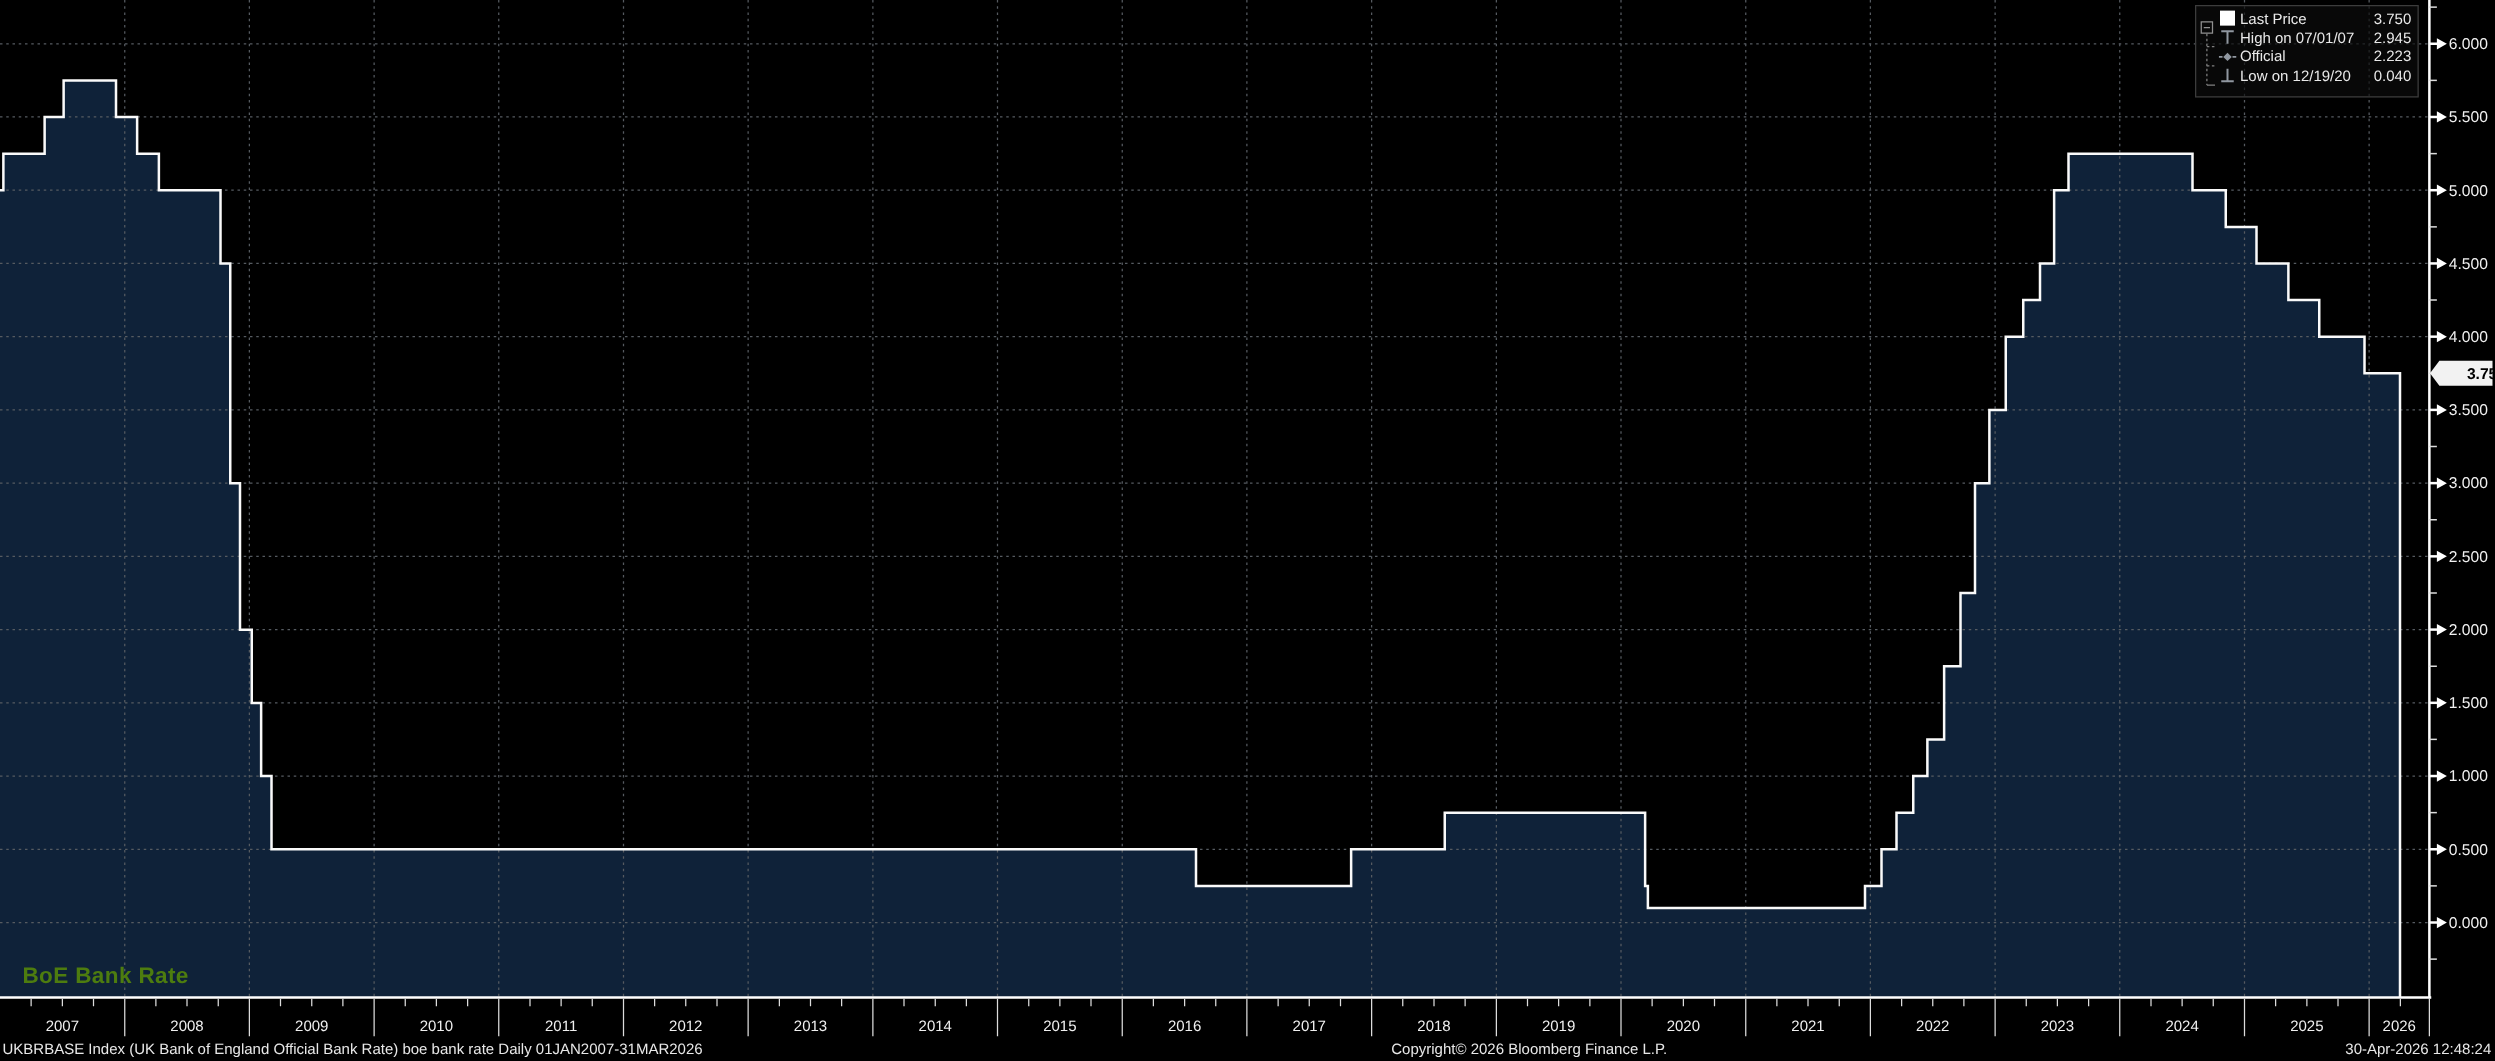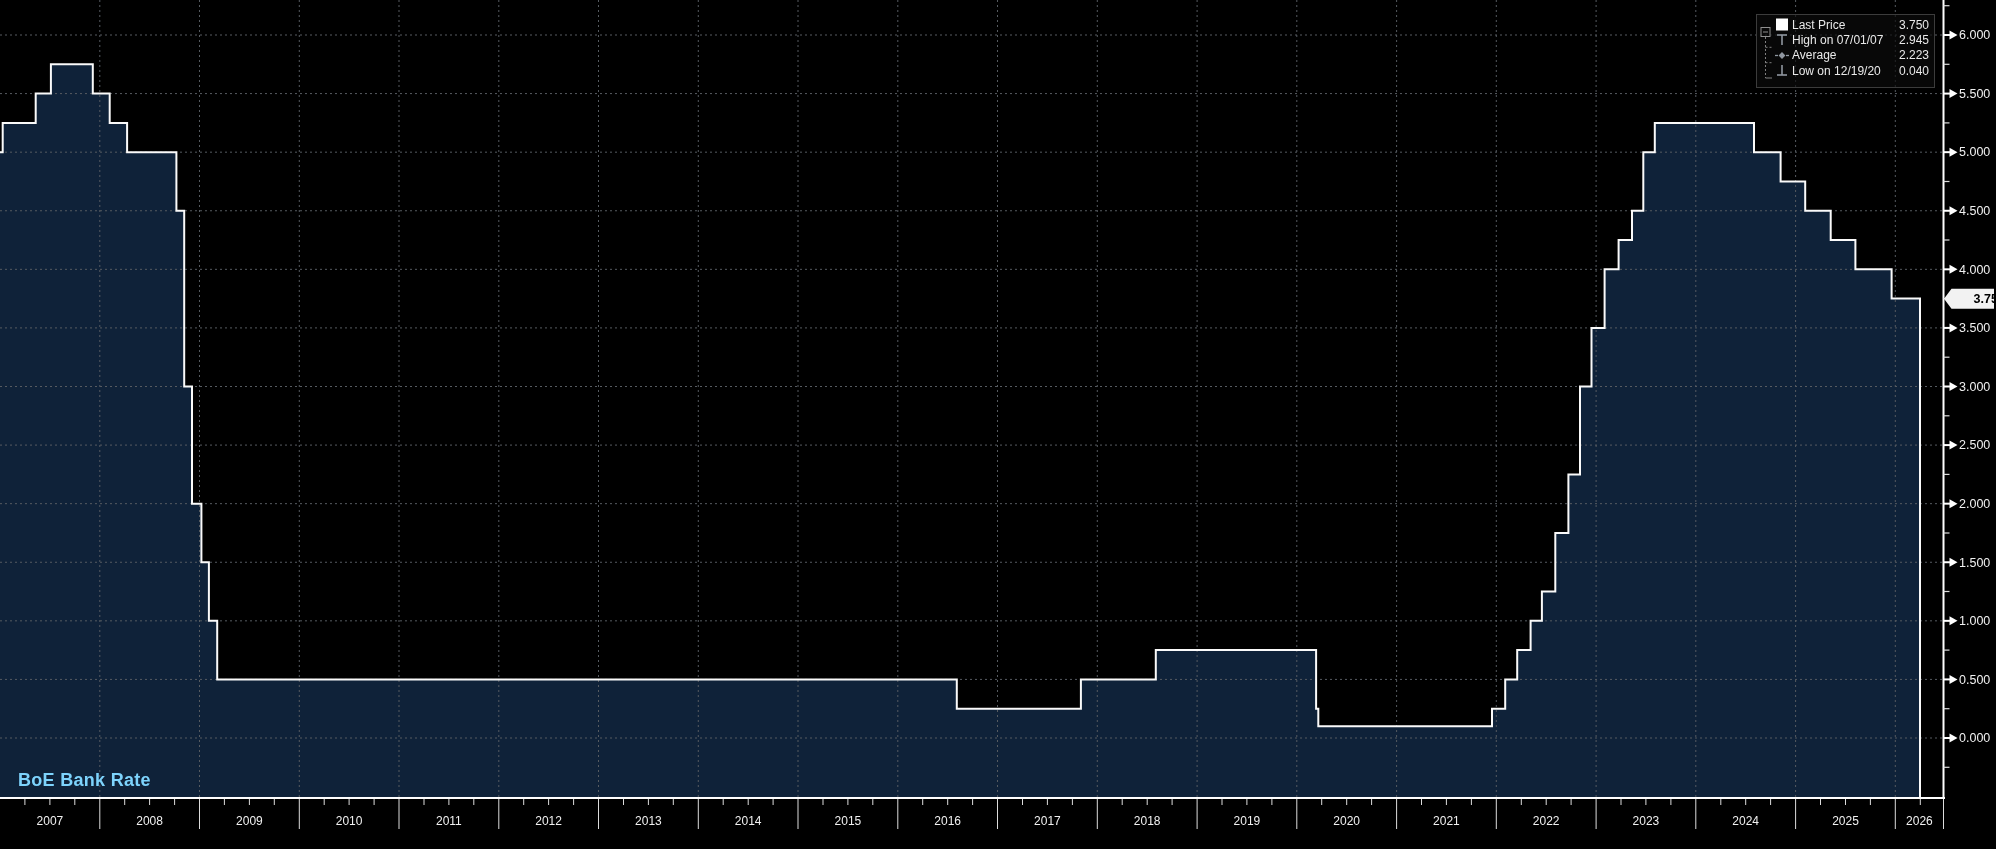--- a/index.html
+++ b/index.html
@@ -1,22 +1,22 @@
 <!DOCTYPE html>
 <html><head>
 <meta charset="utf-8">
 <style>
   html,body{margin:0;padding:0;background:#000;}
   #app{position:relative;width:1996px;height:849px;background:#000;overflow:hidden;
        font-family:"Liberation Sans",sans-serif;}
   #chart-svg{position:absolute;left:0;top:0;}
-  #chart-title{position:absolute;left:18px;top:770px;color:#7dd3fc;font-size:18px;
+  #chart-title{position:absolute;left:18px;top:770px;color:#4d7c0f;font-size:18px;
        font-weight:bold;letter-spacing:.3px;}
   
-  #legend{position:absolute;left:1756px;top:14px;width:179px;height:74px;
+  #legend{position:absolute;left:1756px;top:4px;width:179px;height:74px;
        background:rgba(12,12,12,.68);border:1px solid #3c3c3c;box-sizing:border-box;
        color:#e9e9e9;font-size:12px;}
   #legend .rows{position:absolute;left:0;top:2px;right:5px;}
   #legend .lrow{display:flex;align-items:center;height:15.3px;padding-left:18px;}
   #legend .mk{width:17px;display:flex;align-items:center;justify-content:flex-start;flex:0 0 17px;}
   #legend .lbl{white-space:nowrap;}
   #legend .val{margin-left:auto;white-space:nowrap;}
   #legend-tree{position:absolute;left:0;top:0;}
   
   #status-bar{position:absolute;left:0;top:831px;width:1996px;height:18px;background:#000;
@@ -262,31 +262,36 @@
           <span class="val">2.945</span>
         </div>
         <div class="lrow">
           <span class="mk">
             <svg width="16" height="13">
               <line x1="0" y1="6.5" x2="3" y2="6.5" stroke="#9097a0" stroke-width="1.3"></line>
               <rect x="4.6" y="4.1" width="4.8" height="4.8" fill="#9097a0" transform="rotate(45 7 6.5)"></rect>
               <line x1="11" y1="6.5" x2="14" y2="6.5" stroke="#9097a0" stroke-width="1.3"></line>
             </svg>
           </span>
-          <span class="lbl">Average</span>
+          <span class="lbl">Official</span>
           <span class="val">2.223</span>
         </div>
         <div class="lrow">
           <span class="mk">
             <svg width="16" height="13">
               <line x1="2" y1="11" x2="12" y2="11" stroke="#9097a0" stroke-width="1.6"></line>
               <line x1="7" y1="1" x2="7" y2="11" stroke="#9097a0" stroke-width="1.6"></line>
             </svg>
           </span>
           <span class="lbl">Low on 12/19/20</span>
           <span class="val">0.040</span>
         </div>
       </div>
   </div>
 
   <div id="chart-title">BoE Bank Rate</div>
 
+  <div id="status-bar">
+    <span id="status-left">UKBRBASE Index (UK Bank of England Official Bank Rate) boe bank rate Daily 01JAN2007-31MAR2026</span>
+    <span id="status-center">Copyright© 2026 Bloomberg Finance L.P.</span>
+    <span id="status-right">30-Apr-2026 12:48:24</span>
+  </div>
 </div>
 
 </body></html>

